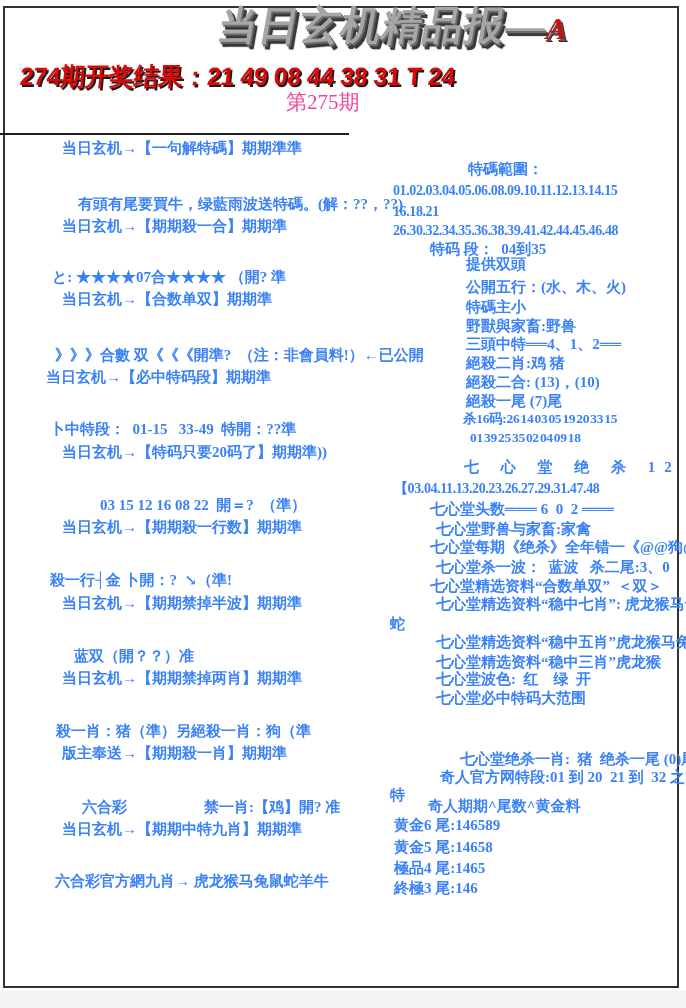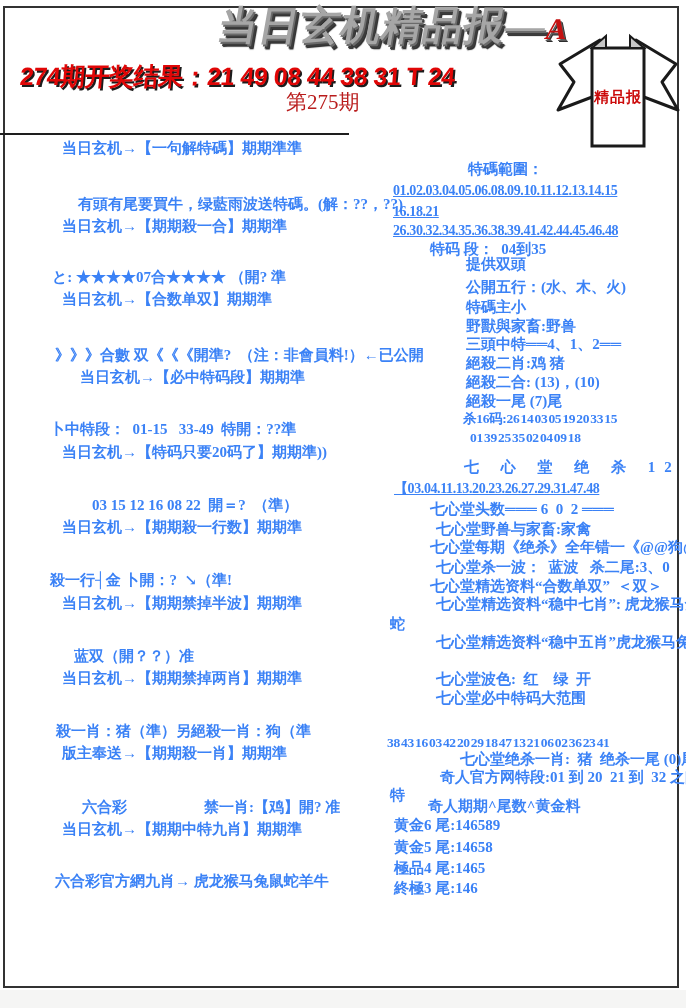--- a/index.html
+++ b/index.html
@@ -18,21 +18,21 @@
     border:2px solid #333;box-sizing:border-box;
   }
   .divider{
     position:absolute;left:0;top:133px;width:349px;height:2px;background:#1e1e1e;
   }
   .ln{
     position:absolute;white-space:pre;
     font:700 15px/1.25 "Liberation Serif","DejaVu Serif",serif;
     color:#3b82f6;
   }
-  .packed{font-size:14px;letter-spacing:-0.4px;text-decoration:underline;}
+  .packed{font-size:14px;letter-spacing:-0.4px;}
   .nums{font-size:13.5px;letter-spacing:-0.3px;word-spacing:-2px;}
   .spread{letter-spacing:9px;}
   .title-3d{
     position:absolute;left:218px;top:6px;
     font:900 40px/1 "Liberation Serif","DejaVu Serif",serif;
     color:#a6a6a6;
     text-shadow:2px 2px 0 #6b6b6b,4px 4px 0 #3c3c3c,5px 5px 1px #242424;
     transform:skewX(-10deg);
     white-space:pre;letter-spacing:1px;
   }
@@ -44,61 +44,51 @@
     position:absolute;left:20px;top:64px;
     font:900 25px/1 "Liberation Sans","DejaVu Sans",sans-serif;
     color:#e00606;
     text-shadow:2px 2px 0 #1c1c1c;
     transform:skewX(-5deg);
     white-space:pre;letter-spacing:-0.5px;
   }
   .issue-no{
     position:absolute;left:286px;top:92px;
     font:400 21px/1 "Liberation Serif","DejaVu Serif",serif;
-    color:#b91c1c;white-space:pre;
+    color:#ec4899;white-space:pre;
   }
   .ribbon{position:absolute;left:554px;top:22px;width:128px;height:136px;}
   .ribbon svg{display:block;}
   .badge-text{
     font:700 15px "Liberation Serif","DejaVu Serif",serif;
     fill:#cc0c0c;letter-spacing:1px;
   }
 </style>
 </head>
 <body>
 
 <div class="page">
   <div class="outer-border"></div>
   <div class="divider"></div>
 
   <div class="title-3d"><span>当日玄机精品报—</span><span class="suffix-a">A</span></div>
   <div class="result-red">274期开奖结果：21 49 08 44 38 31 T 24</div>
   <div class="issue-no">第275期</div>
 
-  <div class="ribbon">
-    <svg width="128" height="136" viewBox="0 0 128 136" xmlns="http://www.w3.org/2000/svg">
-      <path d="M46 18 L6 42 L20 60 L4 88 L46 72 Z" fill="#ffffff" stroke="#1a1a1a" stroke-width="3" stroke-linejoin="round"></path>
-      <path d="M82 18 L122 42 L108 60 L124 88 L82 72 Z" fill="#ffffff" stroke="#1a1a1a" stroke-width="3" stroke-linejoin="round"></path>
-      <rect x="38" y="26" width="52" height="98" fill="#ffffff" stroke="#1a1a1a" stroke-width="3"></rect>
-      <path d="M38 26 L52 14 L52 26 Z" fill="#c7c7c7" stroke="#1a1a1a" stroke-width="2"></path>
-      <path d="M90 26 L76 14 L76 26 Z" fill="#c7c7c7" stroke="#1a1a1a" stroke-width="2"></path>
-      <text class="badge-text" x="64" y="80" text-anchor="middle" id="badge-label-svg">精品报</text>
-    </svg>
-  </div>
 
   <div class="ln" style="left:62px;top:139px">当日玄机→【一句解特碼】期期準準</div>
   <div class="ln" style="left:78px;top:195px">有頭有尾要買牛，绿藍雨波送特碼。(解：??，??)</div>
   <div class="ln" style="left:62px;top:217px">当日玄机→【期期殺一合】期期準</div>
   <div class="ln" style="left:52px;top:268px">と: ★★★★07合★★★★ （開? 準</div>
   <div class="ln" style="left:62px;top:290px">当日玄机→【合数单双】期期準</div>
   <div class="ln" style="left:55px;top:346px">》》》合數 双《《《開準?  （注：非會員料!）←已公開</div>
-  <div class="ln" style="left:80px;top:368px">当日玄机→【必中特码段】期期準</div>
+  <div class="ln" style="left:46px;top:368px">当日玄机→【必中特码段】期期準</div>
   <div class="ln" style="left:50px;top:420px">卜中特段：  01-15   33-49  特開：??準</div>
   <div class="ln" style="left:62px;top:443px">当日玄机→【特码只要20码了】期期準))</div>
-  <div class="ln" style="left:92px;top:496px">03 15 12 16 08 22  開＝?  （準）</div>
+  <div class="ln" style="left:100px;top:496px">03 15 12 16 08 22  開＝?  （準）</div>
   <div class="ln" style="left:62px;top:518px">当日玄机→【期期殺一行数】期期準</div>
   <div class="ln" style="left:50px;top:571px">殺一行┤金 卜開：?  ↘（準!</div>
   <div class="ln" style="left:62px;top:594px">当日玄机→【期期禁掉半波】期期準</div>
   <div class="ln" style="left:74px;top:647px">蓝双（開？？）准</div>
   <div class="ln" style="left:62px;top:669px">当日玄机→【期期禁掉两肖】期期準</div>
   <div class="ln" style="left:62px;top:744px">版主奉送→【期期殺一肖】期期準</div>
   <div class="ln" style="left:56px;top:722px">殺一肖：猪（準）另絕殺一肖：狗（準</div>
   <div class="ln" style="left:82px;top:798px">六合彩</div>
   <div class="ln" style="left:204px;top:798px">禁一肖:【鸡】開? 准</div>
   <div class="ln" style="left:62px;top:820px">当日玄机→【期期中特九肖】期期準</div>
@@ -122,23 +112,23 @@
   <div class="ln spread" style="left:464px;top:458px">七 心 堂 绝 杀 12 码</div>
   <div class="ln packed" style="left:394px;top:480px">【03.04.11.13.20.23.26.27.29.31.47.48</div>
   <div class="ln" style="left:430px;top:500px">七心堂头数═══ 6  0  2 ═══</div>
   <div class="ln" style="left:436px;top:520px">七心堂野兽与家畜:家禽</div>
   <div class="ln" style="left:430px;top:538px">七心堂每期《绝杀》全年错一《@@狗@@》</div>
   <div class="ln" style="left:436px;top:558px">七心堂杀一波：  蓝波   杀二尾:3、0</div>
   <div class="ln" style="left:430px;top:577px">七心堂精选资料“合数单双”  ＜双＞</div>
   <div class="ln" style="left:436px;top:595px">七心堂精选资料“稳中七肖”: 虎龙猴马兔鼠</div>
   <div class="ln" style="left:390px;top:615px">蛇</div>
   <div class="ln" style="left:436px;top:633px">七心堂精选资料“稳中五肖”虎龙猴马兔</div>
+  <div class="ln" style="left:436px;top:653px">七心堂精选资料“稳中三肖”虎龙猴</div>
   <div class="ln" style="left:436px;top:670px">七心堂波色:  红    绿  开</div>
   <div class="ln" style="left:436px;top:689px">七心堂必中特码大范围</div>
-  <div class="ln nums" style="left:387px;top:735px">38 43 16 03 42 20 29 18 47 13 21 06 02 36 23 41</div>
   <div class="ln" style="left:460px;top:750px">七心堂绝杀一肖:  猪  绝杀一尾 (0)尾</div>
   <div class="ln" style="left:440px;top:768px">奇人官方网特段:01 到 20  21 到  32 之间博</div>
   <div class="ln" style="left:390px;top:786px">特</div>
   <div class="ln" style="left:428px;top:797px">奇人期期^尾数^黄金料</div>
   <div class="ln" style="left:394px;top:816px">黄金6 尾:146589</div>
   <div class="ln" style="left:394px;top:838px">黄金5 尾:14658</div>
   <div class="ln" style="left:394px;top:859px">極品4 尾:1465</div>
   <div class="ln" style="left:394px;top:879px">終極3 尾:146</div>
 </div>
 

